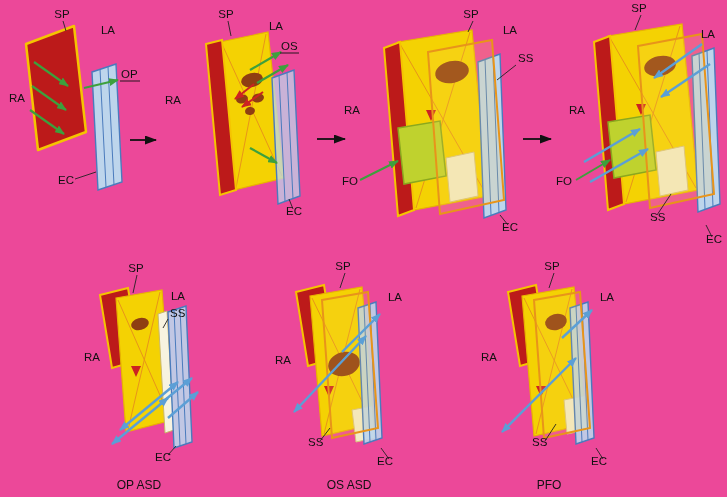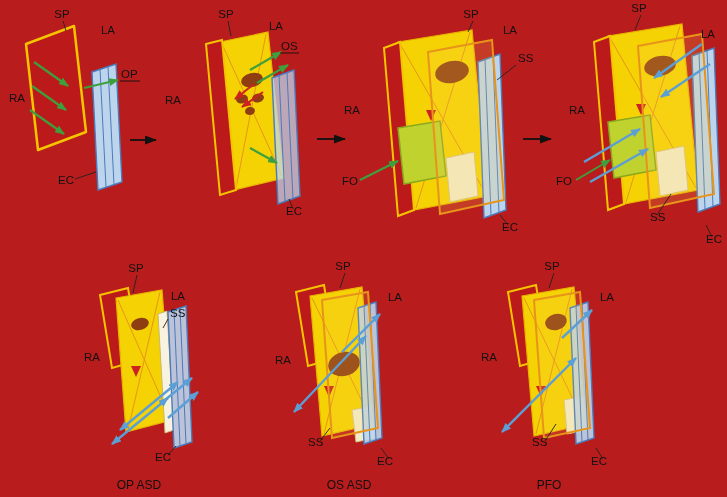--- a/index.html
+++ b/index.html
@@ -1,16 +1,16 @@
 <!DOCTYPE html>
 <html><head>
 <meta charset="utf-8">
 <style>
   html,body{margin:0;padding:0;background:#fff;}
-  .canvas{width:727px;height:497px;position:relative;background:#b91c1c;overflow:hidden;
+  .canvas{width:727px;height:497px;position:relative;background:#ec4899;overflow:hidden;
           font-family:"Liberation Sans",sans-serif;}
   svg text{font-family:"Liberation Sans",sans-serif;font-size:11.5px;fill:#111;}
   svg text.cap{font-size:12px;}
 </style>
 </head>
 <body>
 
 <div class="canvas">
 <svg width="727" height="497" viewBox="0 0 727 497">
   <defs>

